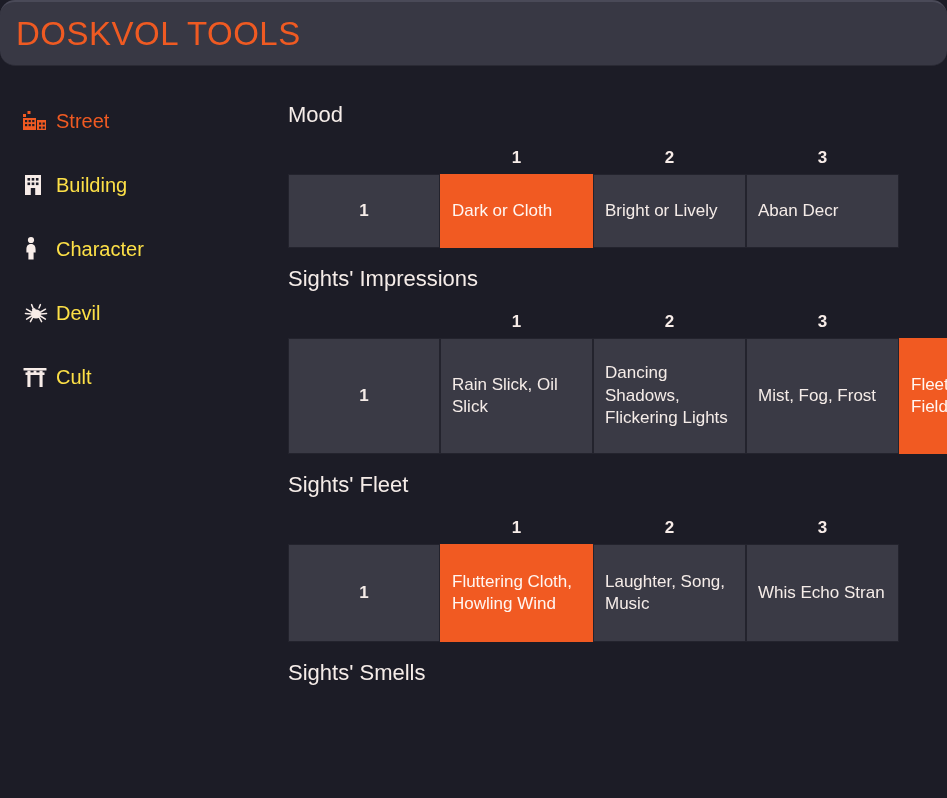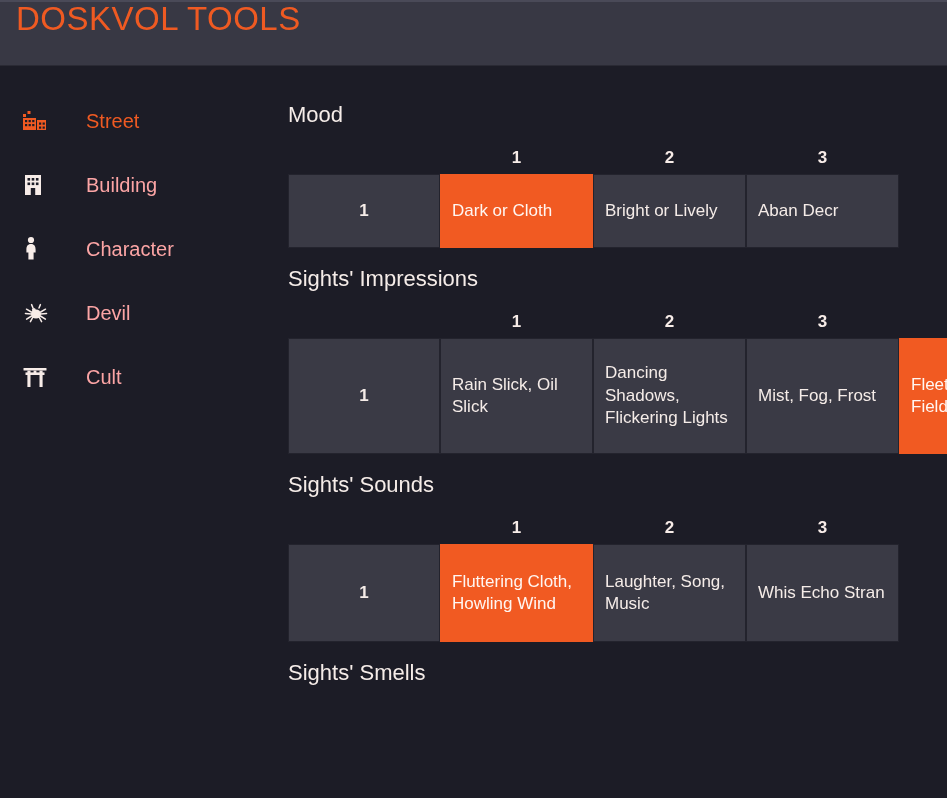--- a/index.html
+++ b/index.html
@@ -21,21 +21,23 @@
   
   .app-header {
     position: absolute;
     top: 0; left: 0;
     width: 947px;
     height: 66px;
     background: #383844;
     border-top: 2px solid #4a4a58;
     border-bottom: 1px solid #2a2a34;
     display: flex;
+    align-items: center;
     padding-left: 16px;
+    border-radius: 15px;
   }
   .app-title {
     color: #ef5a22;
     font-size: 33px;
     font-weight: 400;
     letter-spacing: 0.5px;
     line-height: 1;
   }
 
   
@@ -55,36 +57,36 @@
     padding-top: 38px;
     height: 732px;
     background: #1c1c26;
   }
   .nav-item {
     display: flex;
     align-items: center;
     height: 34px;
     margin-bottom: 30px;
     padding-left: 22px;
-    color: #fca5a5;
+    color: #fde047;
     cursor: pointer;
   }
   .nav-item.active { color: #ef5a22; }
   .nav-icon {
     width: 34px;
     flex: 0 0 34px;
     height: 30px;
     display: flex;
     align-items: center;
     justify-content: flex-start;
   }
   .nav-icon svg { display: block; }
   .nav-label {
     font-size: 20px;
-    margin-left: 30px;
+    margin-left: 0;
     line-height: 1;
     white-space: nowrap;
   }
 
   
   .content {
     flex: 1 1 auto;
     height: 732px;
     padding-top: 38px;
     overflow: hidden;
@@ -279,21 +281,21 @@
           <div class="cell">
               <span class="cell-text">Mist, Fog, Frost</span>
             </div>
           <div class="cell selected">
               <span class="cell-text">Fleet Shap in th Field</span>
             </div>
         </div>
       </section>
 
       <section class="section med">
-        <h2 class="section-title">Sights' Sounds</h2>
+        <h2 class="section-title">Sights' Fleet</h2>
         <div class="col-headers">
           <div class="col-head-spacer"></div>
           <div class="col-head">1</div>
           <div class="col-head">2</div>
           <div class="col-head">3</div>
         </div>
         <div class="table-row">
           <div class="cell rowlabel">1</div>
           <div class="cell selected">
               <span class="cell-text">Fluttering Cloth, Howling Wind</span>

